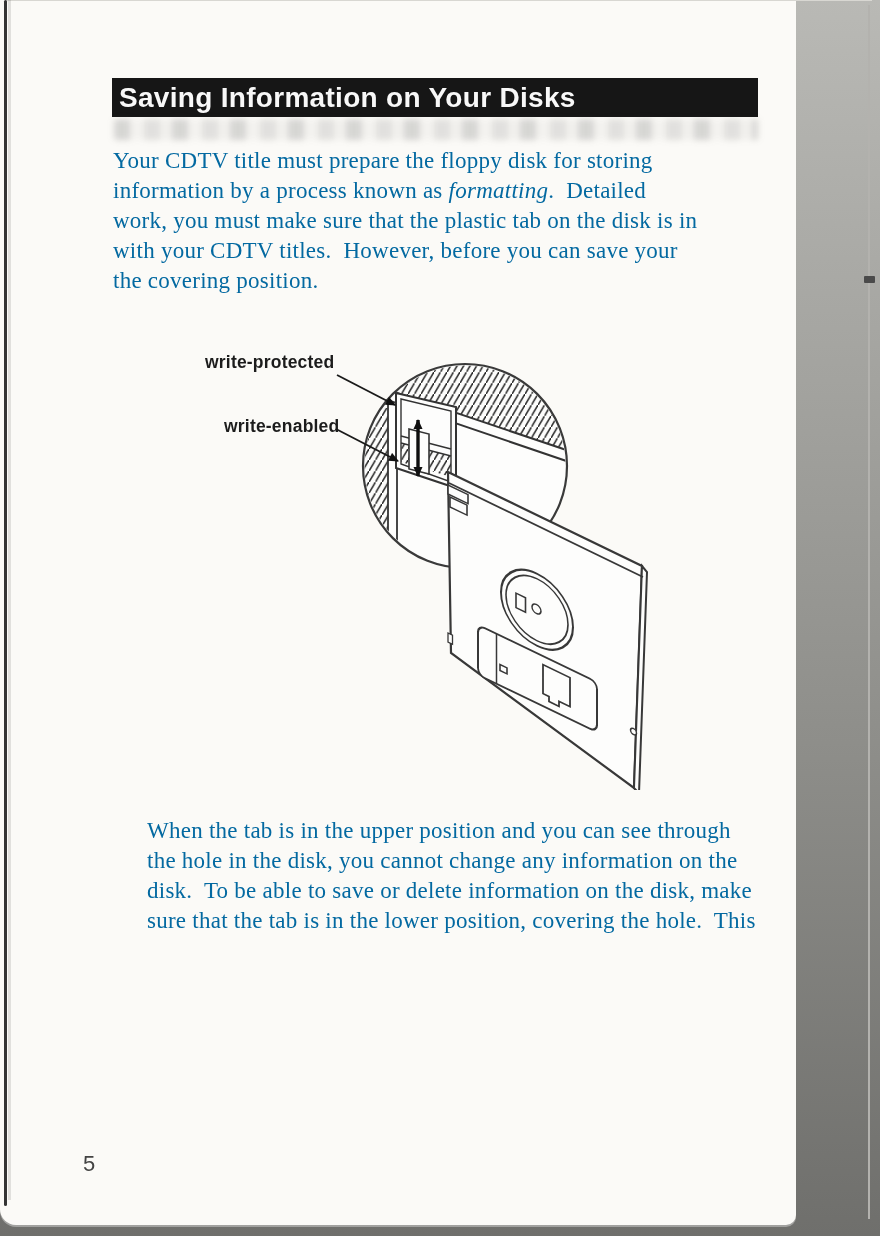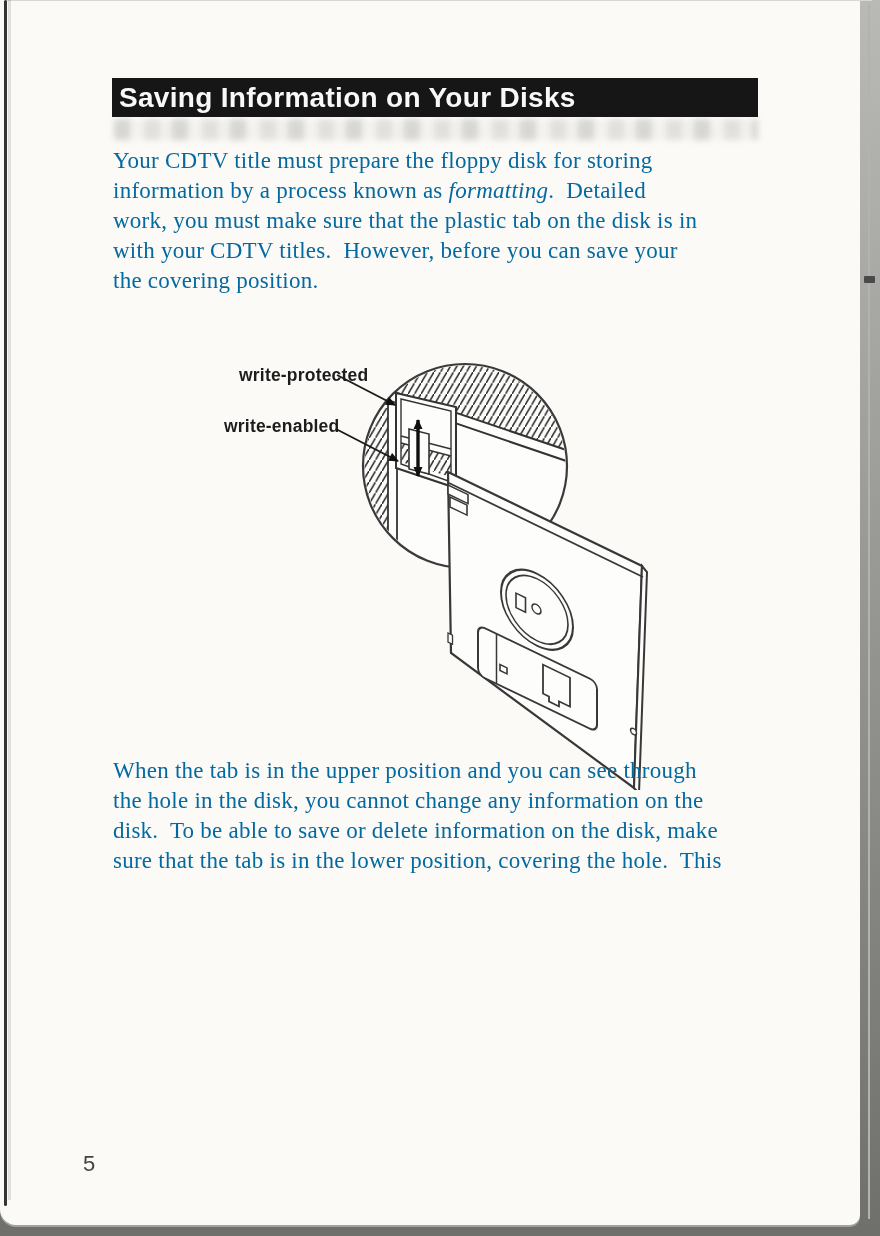--- a/index.html
+++ b/index.html
@@ -2,21 +2,21 @@
 <html><head>
 <meta charset="utf-8">
 <style>
   html,body { margin:0; padding:0; }
   body {
     width:880px; height:1236px; position:relative; overflow:hidden;
     background: linear-gradient(180deg,#b9b9b5 0%, #8e8e8a 60%, #6f6f6c 100%);
     font-family: "Liberation Sans", sans-serif;
   }
   .page {
-    position:absolute; left:0; top:0; width:860px; height:1225px;
+    position:absolute; left:0; top:0; width:796px; height:1225px;
     background:#fbfaf7;
     border-radius: 0 0 10px 16px;
     box-shadow: 0 2px 0 rgba(255,255,255,0.35);
     text-decoration: underline;
   }
   .edge-left {
     position:absolute; left:4px; top:0; width:3px; height:1206px;
     background:#343434; border-radius:2px;
   }
   .edge-left-soft {
@@ -49,29 +49,29 @@
     filter: blur(3px); border-radius:3px;
   }
   .para {
     position:absolute; left:113px;
     font-family:"Liberation Serif","DejaVu Serif",serif;
     font-size:23px; line-height:30px; color:#0369a1;
     letter-spacing:0.25px;
   }
   .para .tline { white-space:pre; }
   .p1 { top:146px; }
-  .p2 { top:756px; }
+  .p2 { top:816px;margin-left:34px; }
   .ital { font-style:italic; }
   .diagram { position:absolute; left:200px; top:350px; width:470px; height:440px; }
   .diagram svg { position:absolute; left:0; top:0; }
   .dlabel {
     position:absolute; font-weight:bold; font-size:17.5px; color:#1c1c1c;
     letter-spacing:0.2px; white-space:nowrap;
   }
-  .l1 { left:5px;  top:15px;margin-left:34px; }
+  .l1 { left:5px;  top:2px; }
   .l2 { left:24px; top:66px; }
   .pagenum {
     position:absolute; left:83px; top:1151px;
     font-size:22px; color:#434343;
   }
 </style>
 </head>
 <body>
 
 <div class="page">

